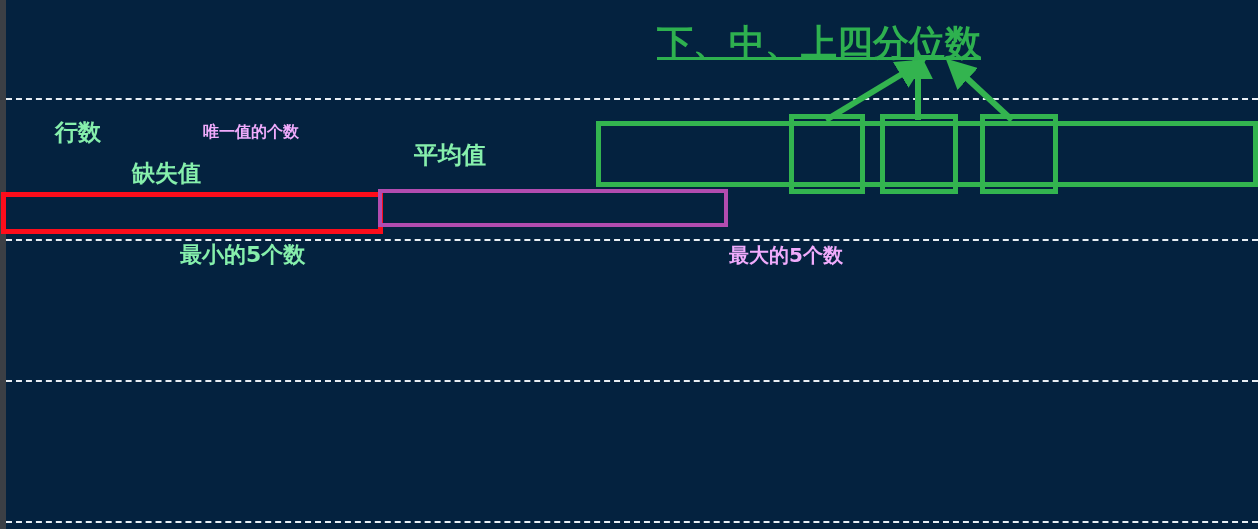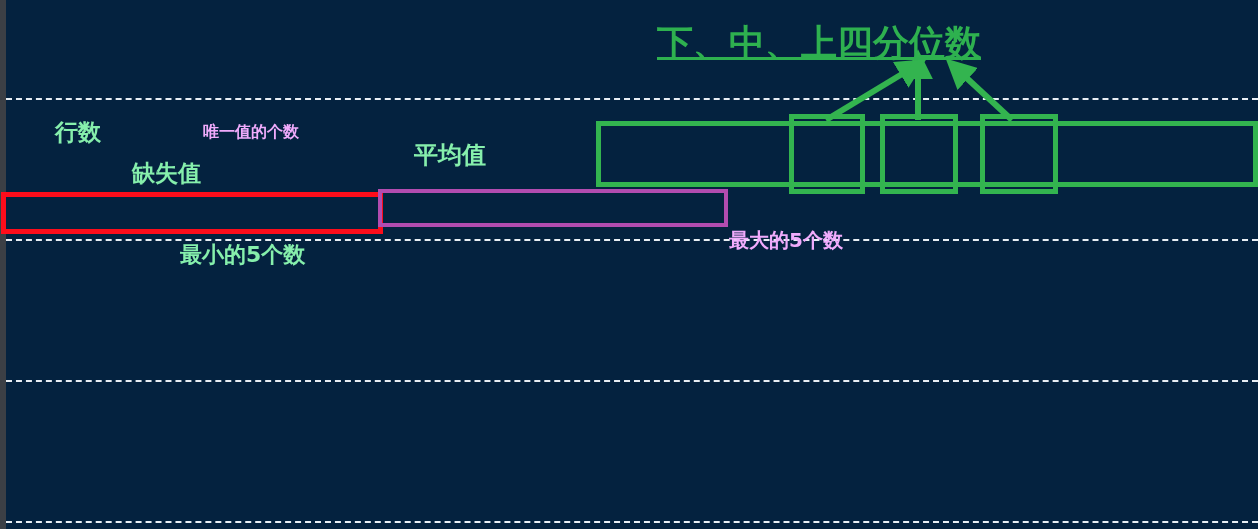--- a/index.html
+++ b/index.html
@@ -149,15 +149,15 @@
   <div class="ann ann-red" style="left:55px; top:117px; font-size:23px;">行数</div>
 
   <div class="ann ann-red" style="left:132px; top:117px; font-size:23px;margin-top:41px;">缺失值</div>
 
   <div class="ann ann-purple" style="left:203px; top:122px; font-size:16px;">唯一值的个数</div>
 
   <div class="ann ann-red" style="left:414px; top:115px; font-size:24px;margin-top:24px;">平均值</div>
 
   <div class="ann ann-red" style="left:180px; top:240px; font-size:22px;">最小的5个数</div>
 
-  <div class="ann ann-purple" style="left:729px; top:227px; font-size:20px;">最大的5个数</div>
+  <div class="ann ann-purple" style="left:729px; top:242px; font-size:20px;">最大的5个数</div>
 
 </div>
 
 </body></html>

